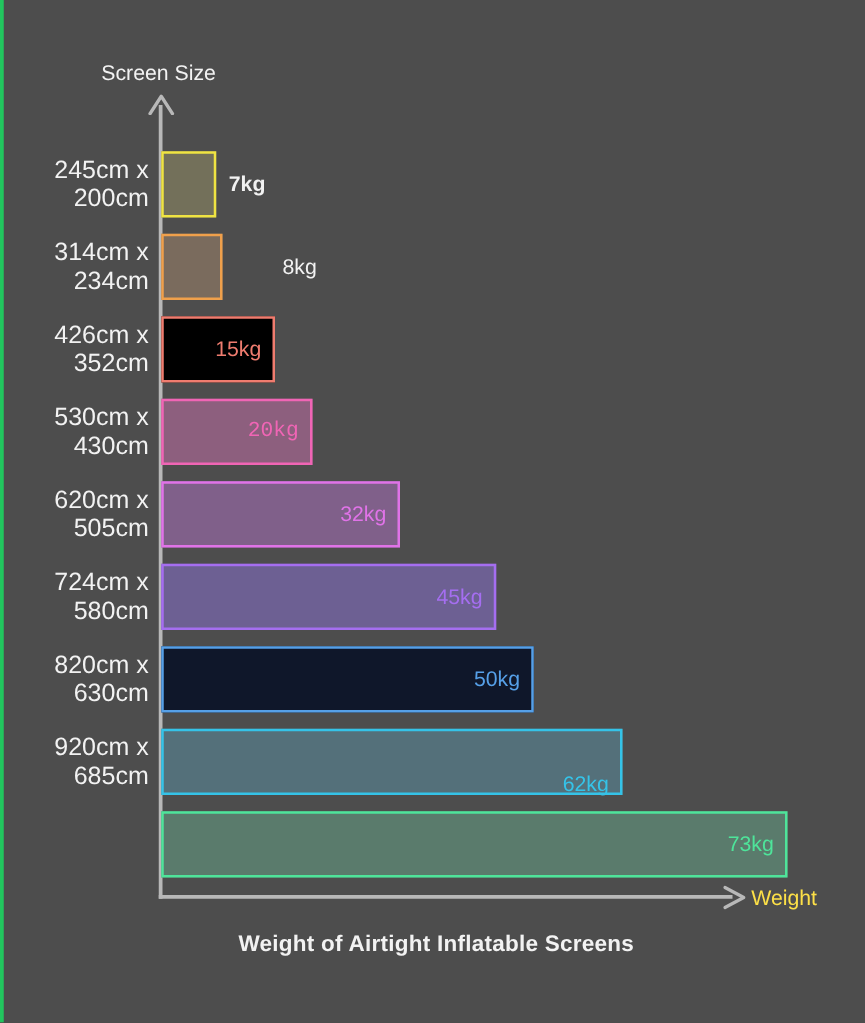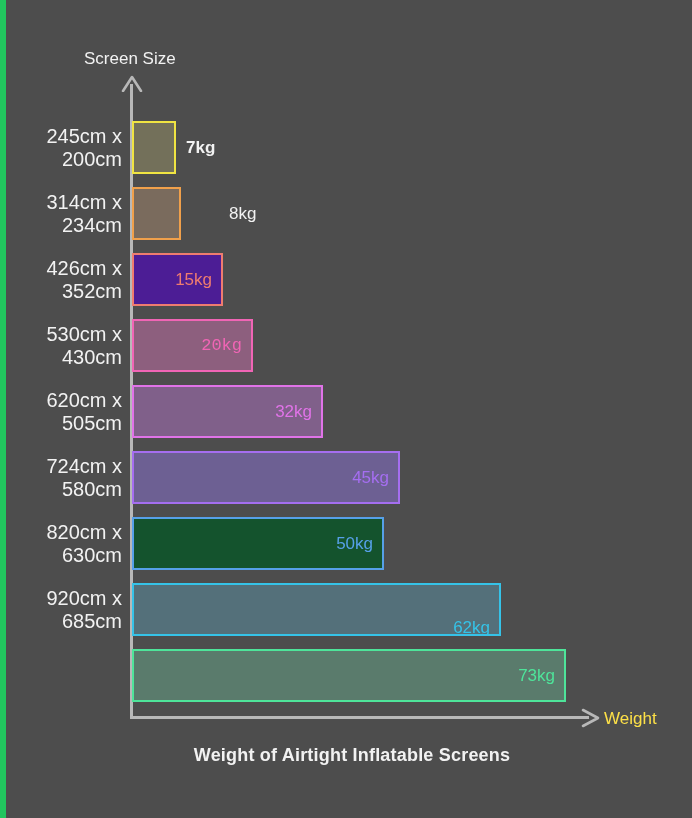--- a/index.html
+++ b/index.html
@@ -11,21 +11,21 @@
     height: 818px;
     background: #4d4d4d;
     font-family: "Liberation Sans", sans-serif;
     overflow: hidden;
   }
   #chart-root {
     position: relative;
     width: 692px;
     height: 818px;
     background: #4d4d4d;
-    border-left: 6px solid #22c55e;
+    border-left: 3px solid #22c55e;
     box-sizing: border-box;
   }
 
   
   #y-axis-line {
     position: absolute;
     left: 124px;
     top: 84px;
     width: 3px;
     height: 635px;
@@ -177,21 +177,21 @@
         <div class="bar" style="width: 49px; background: rgb(122, 107, 93); border-color: rgb(240, 160, 75);"></div>
         <div class="bar-value-out" style="left: 175px; color: rgb(242, 242, 242); padding-left: 48px;">8kg</div>
       </div>
       <div class="bar-row" style="top: 253px; height: 53px;">
         <div class="cat-label-wrap">
           <div class="cat-label-inner">
             <div>426cm x</div>
             <div>352cm</div>
           </div>
         </div>
-        <div class="bar" style="width: 91px; background: #4c1d95; border-color: rgb(239, 124, 111);">
+        <div class="bar" style="width: 91px; background: #000000; border-color: rgb(239, 124, 111);">
           <span class="bar-value-in" style="color: rgb(239, 124, 111);">15kg</span>
         </div>
       </div>
       <div class="bar-row" style="top: 319px; height: 53px;">
         <div class="cat-label-wrap">
           <div class="cat-label-inner">
             <div>530cm x</div>
             <div>430cm</div>
           </div>
         </div>
@@ -221,37 +221,37 @@
           <span class="bar-value-in" style="color: rgb(165, 110, 240);">45kg</span>
         </div>
       </div>
       <div class="bar-row" style="top: 517px; height: 53px;">
         <div class="cat-label-wrap">
           <div class="cat-label-inner">
             <div>820cm x</div>
             <div>630cm</div>
           </div>
         </div>
-        <div class="bar" style="width: 252px; background: #14532d; border-color: rgb(86, 160, 232);">
+        <div class="bar" style="width: 298px; background: #0f172a; border-color: rgb(86, 160, 232);">
           <span class="bar-value-in" style="color: rgb(86, 160, 232);">50kg</span>
         </div>
       </div>
       <div class="bar-row" style="top: 583px; height: 53px;">
         <div class="cat-label-wrap">
           <div class="cat-label-inner">
             <div>920cm x</div>
             <div>685cm</div>
           </div>
         </div>
         <div class="bar" style="width: 369px; background: rgb(84, 112, 122); border-color: rgb(53, 195, 232);">
           <span class="bar-value-in" style="color: rgb(53, 195, 232); margin-top: 37px;">62kg</span>
         </div>
       </div>
       <div class="bar-row" style="top: 649px; height: 53px;">
-        <div class="bar" style="width: 434px; background: rgb(90, 123, 108); border-color: rgb(78, 228, 154);">
+        <div class="bar" style="width: 501px; background: rgb(90, 123, 108); border-color: rgb(78, 228, 154);">
           <span class="bar-value-in" style="color: rgb(78, 228, 154);">73kg</span>
         </div>
       </div>
     </div>
 
   <div id="chart-title">Weight of Airtight Inflatable Screens</div>
 
 </div>
 
 </body></html>

